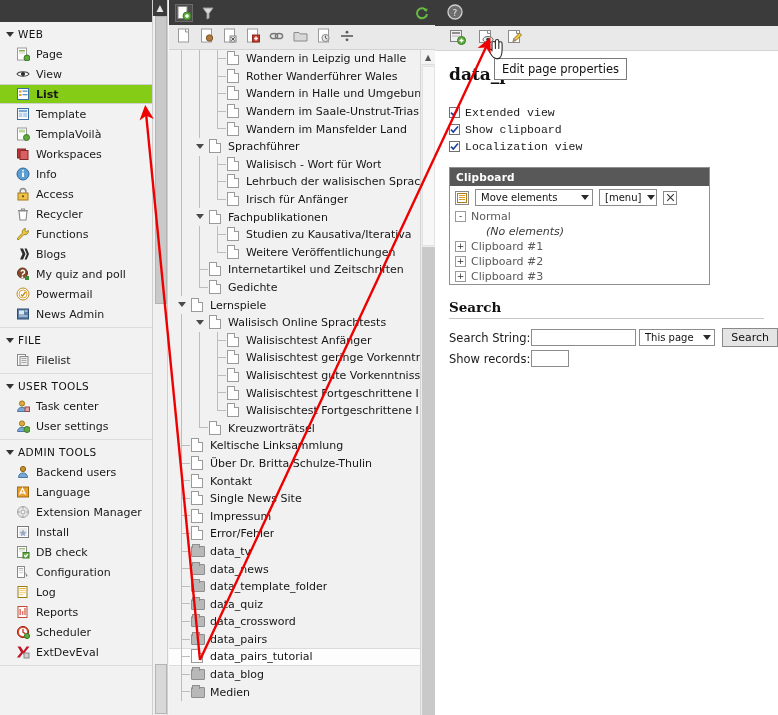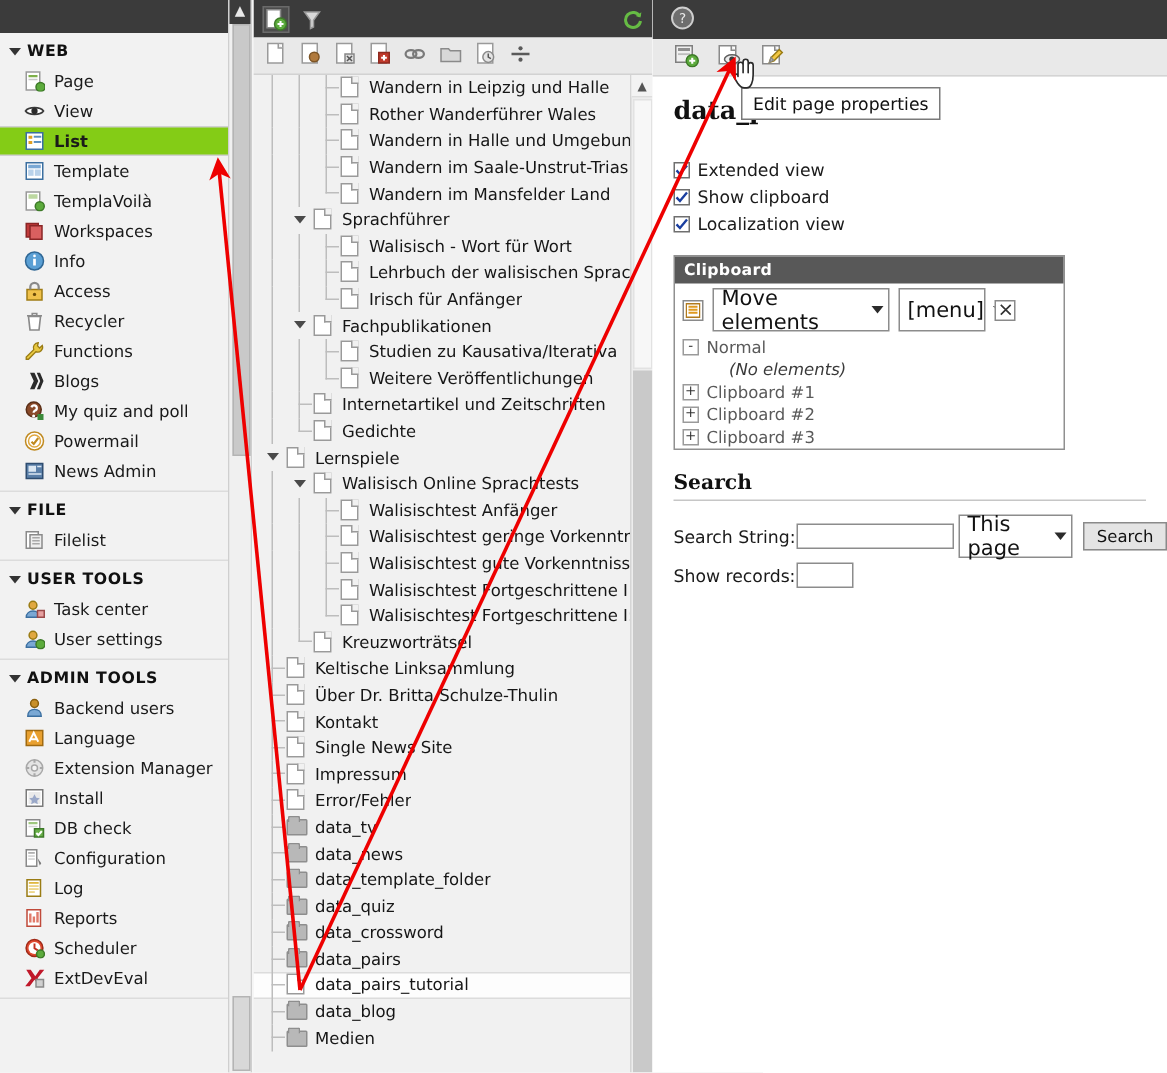--- a/index.html
+++ b/index.html
@@ -17,21 +17,21 @@
     position:absolute; left:0; top:0; width:152px; height:715px;
     background:#f2f2f2; overflow:hidden;
   }
   #modmenu-top {
     height:22px; background:#3b3b3b; width:152px;
   }
   .mod-section { border-bottom:1px solid #dcdcdc; padding-bottom:3px; }
   .mod-section-head {
     display:flex; align-items:center; gap:4px;
     padding:6px 4px 4px 6px;
-    font-weight:bold; font-size:10.5px; letter-spacing:.4px; color:#111;
+    font-weight:normal; font-size:10.5px; letter-spacing:.4px; color:#111;
   }
   .tri { width:0;height:0;border-left:4px solid transparent;border-right:4px solid transparent;border-top:5px solid #333; }
   .mod-item {
     display:flex; align-items:center; gap:6px;
     padding:2px 4px 2px 16px; height:20px; cursor:pointer;
     font-size:11px; color:#1a1a1a; white-space:nowrap;
   }
   .mod-item.active {
     font-weight:bold; background:#84cc16;
     border-top:1px solid #d0d0d0; border-bottom:1px solid #d0d0d0;
@@ -109,21 +109,21 @@
   }
   #content-top { height:26px; background:#3b3b3b; display:flex; align-items:center; padding-left:12px; }
   #content-toolbar {
     height:25px; background:#e9e9e9; border-bottom:1px solid #d4d4d4;
     display:flex; align-items:center; gap:12px; padding-left:14px;
   }
   #doc-title {
     font-family:"DejaVu Serif","Liberation Serif",serif;
     font-size:17px; font-weight:bold; color:#111; padding:13px 0 0 14px;
   }
-  .cbox-row { display:flex; align-items:center; gap:5px; padding:2px 0 2px 14px; }
+  .cbox-row { display:flex; align-items:center; gap:5px; padding:2px 0 2px 14px;font-family:Liberation Mono, monospace; }
   .cbx {
     width:11px;height:11px;background:#fff;border:1px solid #6f6f6f;
     display:flex;align-items:center;justify-content:center;flex:0 0 11px;
   }
   .cbx svg { display:block; }
   .cbox-row label { font-size:11.5px; color:#1a1a1a; }
 
   
   #clipboard {
     margin:12px 0 0 14px; width:261px; border:1px solid #909090; background:#fff;
@@ -131,21 +131,21 @@
   #clip-title {
     background:#585858; color:#fff; font-weight:bold; font-size:10.5px;
     padding:3px 6px; letter-spacing:.2px;
   }
   #clip-toolbar { display:flex; align-items:center; gap:6px; padding:3px 5px; }
   .clip-btn {
     width:14px;height:14px;border:1px solid #8a8a8a;background:#fff;
     display:flex;align-items:center;justify-content:center;flex:0 0 14px;
   }
   .sel-box {
-    height:29px; border:1px solid #8c8c8c; background:#fff; font-size:14px;
+    height:17px; border:1px solid #8c8c8c; background:#fff; font-size:10px;
     display:flex; align-items:center; justify-content:space-between;
     padding:0 3px 0 5px; color:#111;
   }
   .sel-box .cv { width:0;height:0;border-left:4px solid transparent;border-right:4px solid transparent;border-top:5px solid #2b2b2b; margin-left:6px;}
   .clip-row { display:flex; align-items:center; gap:5px; padding:1px 5px; font-size:11px; color:#5a5a5a; }
   .pm {
     width:11px;height:11px;border:1px solid #9a9a9a;background:#fff;
     display:flex;align-items:center;justify-content:center; font-size:9px;
     line-height:1; color:#333; flex:0 0 11px;
   }

